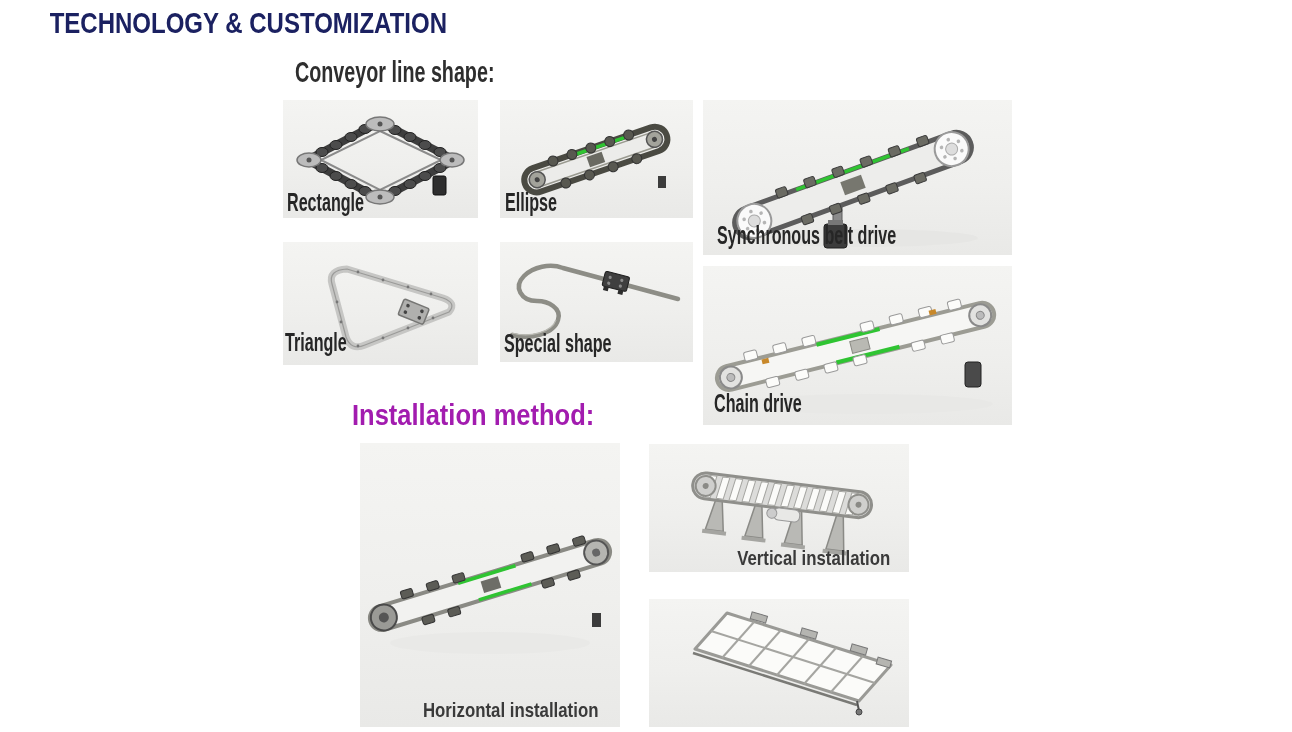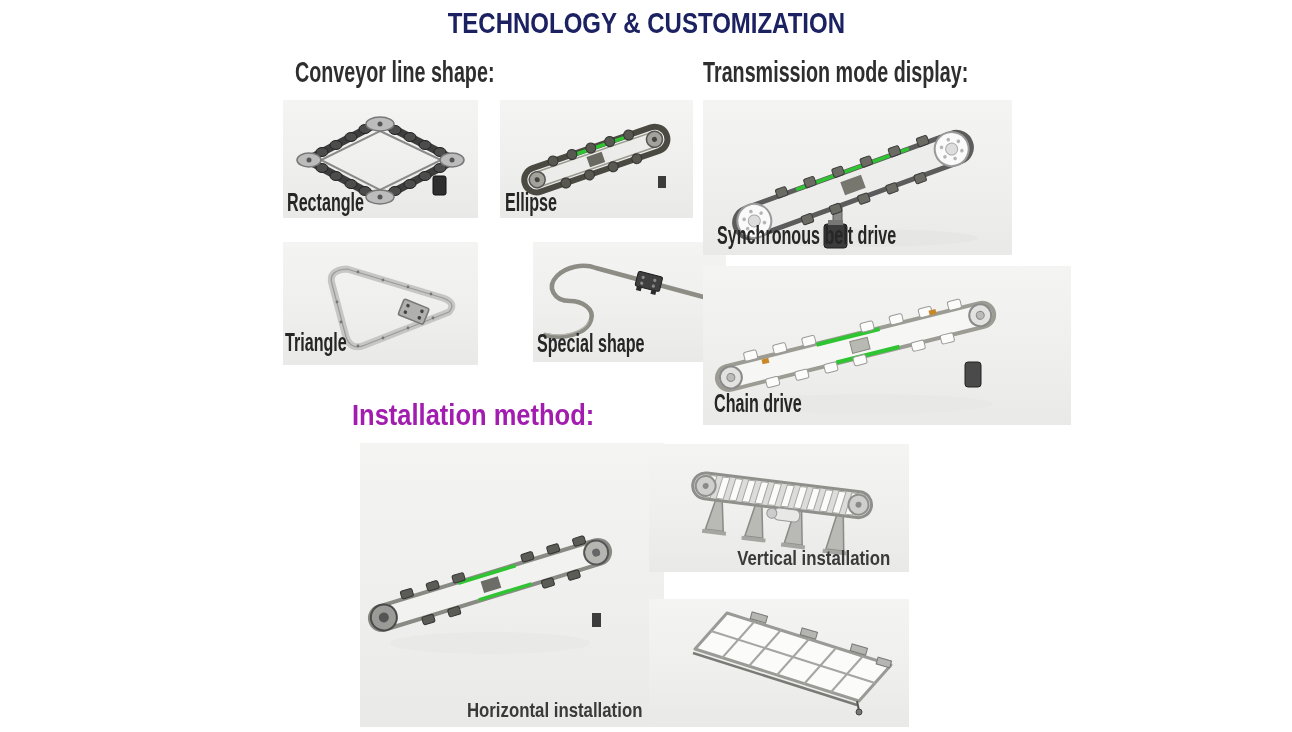--- a/index.html
+++ b/index.html
@@ -1,20 +1,20 @@
 <!DOCTYPE html>
 <html><head>
 <meta charset="utf-8">
 <style>
   html,body{margin:0;padding:0;background:#ffffff;}
   #page{position:relative;width:1292px;height:732px;background:#ffffff;overflow:hidden;
         font-family:"Liberation Sans","DejaVu Sans",sans-serif;}
 
   
-  .title{position:absolute;left:0;right:0;top:4px;text-align:center;}
+  .title{position:absolute;left:0;right:0;top:4px;text-align:left;}
   .title span{display:inline-block;font-size:30px;font-weight:700;color:#1b2161;
               letter-spacing:0px;transform:scaleX(0.80);transform-origin:center top;white-space:nowrap;}
   .sec-heading{position:absolute;font-weight:700;color:#2e2e2e;white-space:nowrap;}
   .sec-heading span{display:inline-block;transform-origin:left top;white-space:nowrap;}
   .h-conveyor{left:295px;top:56px;font-size:29px;}
   .h-conveyor span{transform:scaleX(0.68);}
   .h-transmission{left:703px;top:56px;font-size:29px;}
   .h-transmission span{transform:scaleX(0.68);}
   .h-install{left:352px;top:398px;font-size:30px;color:#a21caf;}
   .h-install span{transform:scaleX(0.85);}
@@ -26,41 +26,38 @@
 
   .label-bl{position:absolute;font-weight:700;color:#262626;font-size:26px;line-height:26px;
             transform:scaleX(0.62);transform-origin:left bottom;white-space:nowrap;}
   .label-bc{position:absolute;left:0;right:0;text-align:right;font-weight:700;color:#3a3a3a;
             font-size:21px;line-height:22px;}
   .label-bc span{display:inline-block;transform:scaleX(0.80);transform-origin:center bottom;white-space:nowrap;}
 
   #p-rect{left:283px;top:100px;width:195px;height:118px;}
   #p-ellipse{left:500px;top:100px;width:193px;height:118px;}
   #p-triangle{left:283px;top:242px;width:195px;height:123px;text-decoration:underline;}
-  #p-special{left:500px;top:242px;width:193px;height:120px;margin-left:33px;}
+  #p-special{left:500px;top:242px;width:193px;height:120px;}
   #p-sync{left:703px;top:100px;width:309px;height:155px;}
-  #p-chain{left:703px;top:266px;width:368px;height:159px;}
-  #p-horizontal{left:360px;top:443px;width:260px;height:284px;padding-left:44px;}
+  #p-chain{left:703px;top:266px;width:309px;height:159px;}
+  #p-horizontal{left:360px;top:443px;width:260px;height:284px;}
   #p-vertical{left:649px;top:444px;width:260px;height:128px;}
   #p-suspension{left:649px;top:599px;width:260px;height:128px;}
 </style>
 </head>
 <body>
 
 <div id="page">
 
   <h1 class="title" style="margin:0;">
     <span>TECHNOLOGY &amp; CUSTOMIZATION</span>
   </h1>
 
   <div class="sec-heading h-conveyor">
     <span>Conveyor line shape:</span>
-  </div>
-  <div class="sec-heading h-transmission">
-    <span>Transmission mode display:</span>
   </div>
   <div class="sec-heading h-install">
     <span>Installation method:</span>
   </div>
 
   <figure class="panel" id="p-ellipse">
     <svg width="193" height="118" viewBox="0 0 193 118">
       <g transform="rotate(-19 96 60)">
         <rect x="21" y="47" width="150" height="25" rx="12.5" fill="#ececea" stroke="#4a4a42" stroke-width="6"></rect>
         <rect x="26" y="52" width="140" height="15" rx="7.5" fill="none" stroke="#9a9a90" stroke-width="1.5"></rect>

